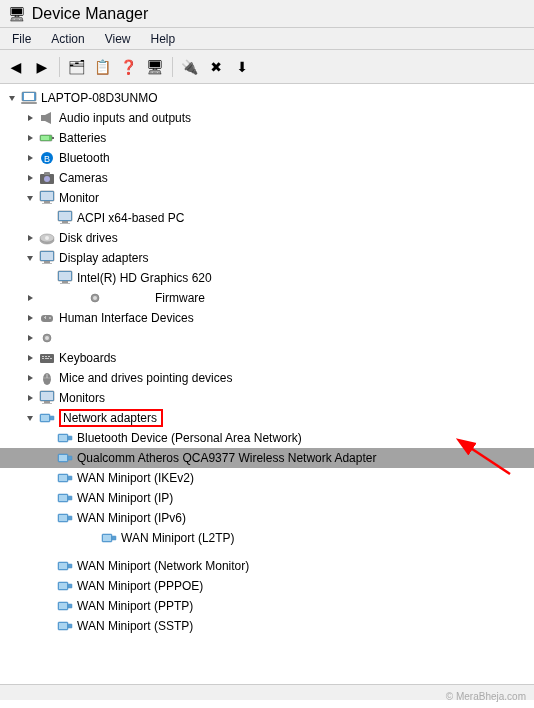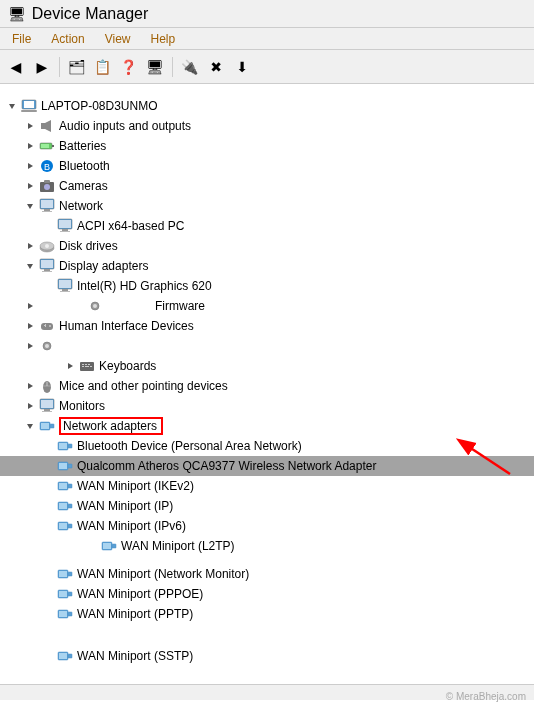--- a/index.html
+++ b/index.html
@@ -34,21 +34,21 @@
       align-items: center;
       padding: 2px 4px;
       gap: 4px;
       border-bottom: 1px solid #ccc;
       height: 22px;
     }
     .menu-item {
       padding: 2px 8px;
       font-size: 12px;
       cursor: pointer;
-      color: #a16207;
+      color: #0f172a;
     }
     
     .toolbar {
       background: #f0f0f0;
       display: flex;
       align-items: center;
       padding: 3px 4px;
       gap: 2px;
       border-bottom: 1px solid #ccc;
       height: 34px;
@@ -65,21 +65,21 @@
       width: 1px; height: 20px;
       background: #ccc;
       margin: 0 3px;
     }
     
     .tree-area {
       background: #fff;
       height: calc(708px - 28px - 22px - 34px - 24px);
       overflow-y: auto;
       overflow-x: hidden;
-      padding: 12px 0;
+      padding: 4px 0;
     }
     .tree-item {
       display: flex;
       align-items: center;
       padding: 1px 0;
       cursor: pointer;
       white-space: nowrap;
       height: 20px;
     }
     .tree-item.selected { background: #a3a3a3; }
@@ -236,21 +236,21 @@
           </svg>
         </span>
         <span class="item-icon">
           <svg width="16" height="16" viewBox="0 0 16 16">
             <rect x="1" y="1" width="14" height="10" rx="1" fill="#5a9fd4" stroke="#666" stroke-width="0.5"></rect>
             <rect x="2" y="2" width="12" height="8" fill="#cde"></rect>
             <rect x="5" y="11" width="6" height="3" fill="#999"></rect>
             <rect x="3" y="13" width="10" height="1" fill="#bbb"></rect>
           </svg>
         </span>
-        <span class="item-label">Network</span>
+        <span class="item-label">Monitor</span>
       </div>
       <div class="tree-item" style="padding-left: 40px;">
         <span class="expand-btn"></span>
         <span class="item-icon">
           <svg width="16" height="16" viewBox="0 0 16 16">
             <rect x="1" y="1" width="14" height="10" rx="1" fill="#5a9fd4" stroke="#666" stroke-width="0.5"></rect>
             <rect x="2" y="2" width="12" height="8" fill="#cde"></rect>
             <rect x="5" y="11" width="6" height="3" fill="#999"></rect>
             <rect x="3" y="13" width="10" height="1" fill="#bbb"></rect>
           </svg>
@@ -336,21 +336,21 @@
             <polygon points="3,2 8,5 3,8" fill="#555"></polygon>
           </svg>
         </span>
         <span class="item-icon">
           <svg width="16" height="16" viewBox="0 0 16 16">
             <circle cx="8" cy="8" r="4" fill="#999" stroke="#666" stroke-width="0.5"></circle>
             <circle cx="8" cy="8" r="2" fill="#ddd"></circle>
           </svg>
         </span>
       </div>
-      <div class="tree-item" style="padding-left: 22px; margin-left: 40px;">
+      <div class="tree-item" style="padding-left: 22px;">
         <span class="expand-btn">
           <svg width="10" height="10" viewBox="0 0 10 10">
             <polygon points="3,2 8,5 3,8" fill="#555"></polygon>
           </svg>
         </span>
         <span class="item-icon">
           <svg width="16" height="16" viewBox="0 0 16 16">
             <rect x="1" y="4" width="14" height="9" rx="1" fill="#666"></rect>
             <rect x="3" y="6" width="2" height="1" fill="#ccc"></rect>
             <rect x="6" y="6" width="2" height="1" fill="#ccc"></rect>
@@ -368,21 +368,21 @@
             <polygon points="3,2 8,5 3,8" fill="#555"></polygon>
           </svg>
         </span>
         <span class="item-icon">
           <svg width="16" height="16" viewBox="0 0 16 16">
             <ellipse cx="8" cy="9" rx="4" ry="6" fill="#888"></ellipse>
             <line x1="8" y1="4" x2="8" y2="8" stroke="#ccc" stroke-width="1"></line>
             <line x1="4" y1="8" x2="12" y2="8" stroke="#ccc" stroke-width="0.5"></line>
           </svg>
         </span>
-        <span class="item-label">Mice and other pointing devices</span>
+        <span class="item-label">Mice and drives pointing devices</span>
       </div>
       <div class="tree-item" style="padding-left: 22px;">
         <span class="expand-btn">
           <svg width="10" height="10" viewBox="0 0 10 10">
             <polygon points="3,2 8,5 3,8" fill="#555"></polygon>
           </svg>
         </span>
         <span class="item-icon">
           <svg width="16" height="16" viewBox="0 0 16 16">
             <rect x="1" y="1" width="14" height="10" rx="1" fill="#5a9fd4" stroke="#666" stroke-width="0.5"></rect>
@@ -500,21 +500,21 @@
         <span class="expand-btn"></span>
         <span class="item-icon">
           <svg width="16" height="16" viewBox="0 0 16 16">
             <rect x="1" y="4" width="10" height="8" rx="1" fill="#5a9fd4" stroke="#4a8fc4" stroke-width="0.5"></rect>
             <rect x="2" y="5" width="8" height="6" fill="#aad4f0"></rect>
             <rect x="11" y="6" width="4" height="4" rx="0.5" fill="#5a9fd4" stroke="#4a8fc4" stroke-width="0.5"></rect>
           </svg>
         </span>
         <span class="item-label">WAN Miniport (PPTP)</span>
       </div>
-      <div class="tree-item" style="padding-left: 40px; margin-top: 22px;">
+      <div class="tree-item" style="padding-left: 40px;">
         <span class="expand-btn"></span>
         <span class="item-icon">
           <svg width="16" height="16" viewBox="0 0 16 16">
             <rect x="1" y="4" width="10" height="8" rx="1" fill="#5a9fd4" stroke="#4a8fc4" stroke-width="0.5"></rect>
             <rect x="2" y="5" width="8" height="6" fill="#aad4f0"></rect>
             <rect x="11" y="6" width="4" height="4" rx="0.5" fill="#5a9fd4" stroke="#4a8fc4" stroke-width="0.5"></rect>
           </svg>
         </span>
         <span class="item-label">WAN Miniport (SSTP)</span>
       </div>

